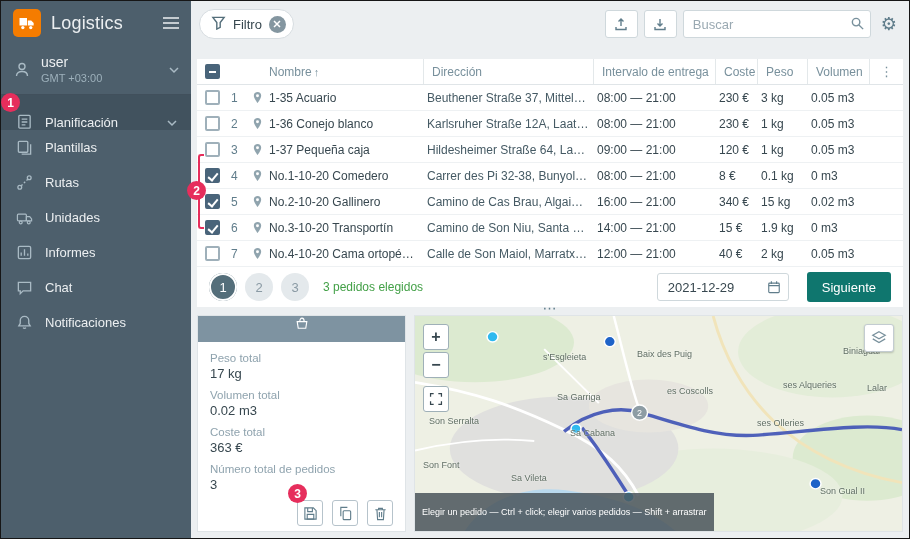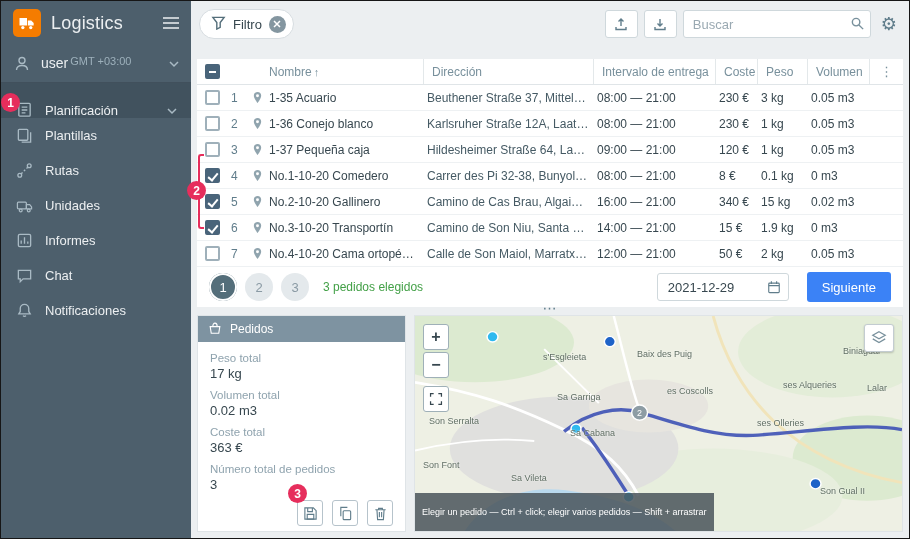--- a/index.html
+++ b/index.html
@@ -7,21 +7,21 @@
   body { font-family:"Liberation Sans", sans-serif; }
   .app { position:relative; width:910px; height:539px; border:1px solid #161616; display:flex; overflow:hidden; background:#eceff1; }
 
   
   .sidebar { width:190px; flex-shrink:0; background:#4d5f6c; color:#eceff1; display:flex; flex-direction:column; }
   .sb-header { height:44px; display:flex; align-items:center; gap:10px; padding:0 12px; }
   .logo { width:28px; height:28px; background:#f57c00; border-radius:5px; display:flex; align-items:center; justify-content:center; flex-shrink:0; }
   .sb-title { font-size:18px; letter-spacing:.2px; }
   .burger { margin-left:auto; cursor:pointer; display:flex; }
   .sb-user { padding:9px 12px 10px; border-bottom:1px solid #41505c; display:flex; align-items:center; gap:10px; }
-  .sb-user .who { display:flex; flex-direction:row; gap:2px; }
+  .sb-user .who { display:flex; flex-direction:column; gap:2px; }
   .sb-user .uname { font-size:14px; }
   .sb-user .utz { font-size:11px; color:#9db0bb; }
   .sb-user .chev { margin-left:auto; }
   .nav-item { height:35px; display:flex; align-items:center; gap:12px; padding:0 14px; font-size:13px; cursor:pointer; }
   .nav-item.active { background:#41525e;align-items:flex-end; }
   .nav-item .chev { margin-left:auto; }
   .nav-icon { width:18px; height:18px; display:flex; align-items:center; justify-content:center; }
 
   
   .main { flex:1; display:flex; flex-direction:column; padding:0 6px; min-width:0; }
@@ -57,29 +57,29 @@
   .checkbox.semi::after { content:""; position:absolute; left:2px; top:4.5px; width:7px; height:2px; background:#fff; }
   .pin { display:flex; justify-content:center; }
 
   
   .pager { height:40px; background:#fff; display:flex; align-items:center; padding:0 12px; gap:8px; }
   .page { width:28px; height:28px; border-radius:50%; background:#e4e9ec; color:#8a9aa4; font-size:13px; display:flex; align-items:center; justify-content:center; cursor:pointer; }
   .page.active { background:#546e7a; color:#fff; box-shadow:0 0 0 2px #fff inset; }
   .sel-info { color:#43a047; font-size:12px; margin-left:6px; }
   .date-box { margin-left:auto; width:132px; height:28px; border:1px solid #cfd8dc; border-radius:3px; background:#fff; display:flex; align-items:center; padding:0 7px 0 10px; font-size:13px; color:#37474f; cursor:pointer; }
   .date-box .cal { margin-left:auto; display:flex; }
-  .next-btn { height:30px; background:#3b82f6; color:#fff; border:none; border-radius:3px; font-size:13px; padding:0 15px; margin-left:10px; cursor:pointer; font-family:"Liberation Sans",sans-serif; }
+  .next-btn { height:30px; background:#0f766e; color:#fff; border:none; border-radius:3px; font-size:13px; padding:0 15px; margin-left:10px; cursor:pointer; font-family:"Liberation Sans",sans-serif; }
 
   .split { height:8px; position:relative; }
   .split .dots { position:absolute; left:50%; top:-4px; transform:translateX(-50%); color:#607d8b; font-size:14px; letter-spacing:1px; cursor:row-resize; line-height:10px; }
 
   
   .bottom { flex:1; display:flex; gap:8px; padding-bottom:6px; min-height:0; }
   .orders { width:209px; background:#fff; border:1px solid #dfe4e7; display:flex; flex-direction:column; }
-  .orders-head { height:26px; background:#7e93a1; color:#fff; display:flex; align-items:center; gap:8px; padding:0 10px; font-size:12px; flex-shrink:0; }
+  .orders-head { height:26px; background:#7e93a1; color:#fff; display:flex; align-items:center; gap:8px; padding:0 10px; font-size:12px; flex-shrink:0;flex-direction:column; }
   .orders-body { padding:10px 12px 0; }
   .stat { margin-bottom:8px; }
   .stat .lbl { font-size:11.5px; color:#8fa3ae; }
   .stat .val { font-size:13px; color:#37474f; margin-top:2px; }
   .orders-foot { margin-top:auto; display:flex; justify-content:flex-end; gap:9px; padding:0 12px 10px; }
   .icon-btn { width:26px; height:26px; background:#fff; border:1px solid #b6c3cb; border-radius:3px; display:flex; align-items:center; justify-content:center; cursor:pointer; }
 
   
   .map { flex:1; position:relative; overflow:hidden; background:#eef0e4; border:1px solid #dfe4e7; }
   .map-svg { position:absolute; inset:0; width:100%; height:100%; }
@@ -405,21 +405,21 @@
         <span class="cell num">7</span>
         <span class="pin">
             <svg width="11" height="13" viewBox="0 0 12 14">
               <path d="M6 1C3.5 1 2 2.8 2 5c0 2.8 4 8 4 8s4-5.2 4-8c0-2.2-1.5-4-4-4z" fill="#90a4ae"></path>
               <circle cx="6" cy="5" r="1.6" fill="#fff"></circle>
             </svg>
           </span>
         <span class="cell">No.4-10-20 Cama ortopédica</span>
         <span class="cell addr">Calle de Son Maiol, Marratxí 07141,...</span>
         <span class="cell">12:00 — 21:00</span>
-        <span class="cell">50 €</span>
+        <span class="cell">40 €</span>
         <span class="cell">2 kg</span>
         <span class="cell">0.05 m3</span>
         <span class="cell ovf"></span>
       </div>
     </div>
 
     <div class="pager">
       <span class="page active">1</span>
       <span class="page">2</span>
       <span class="page">3</span>

